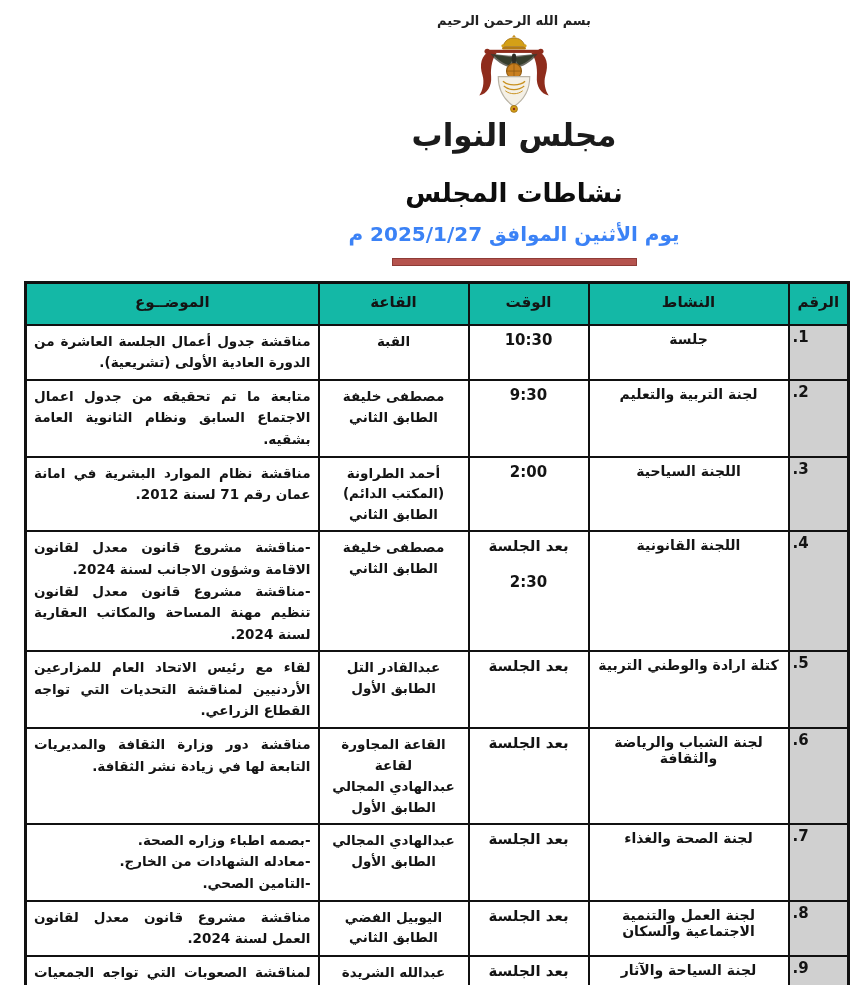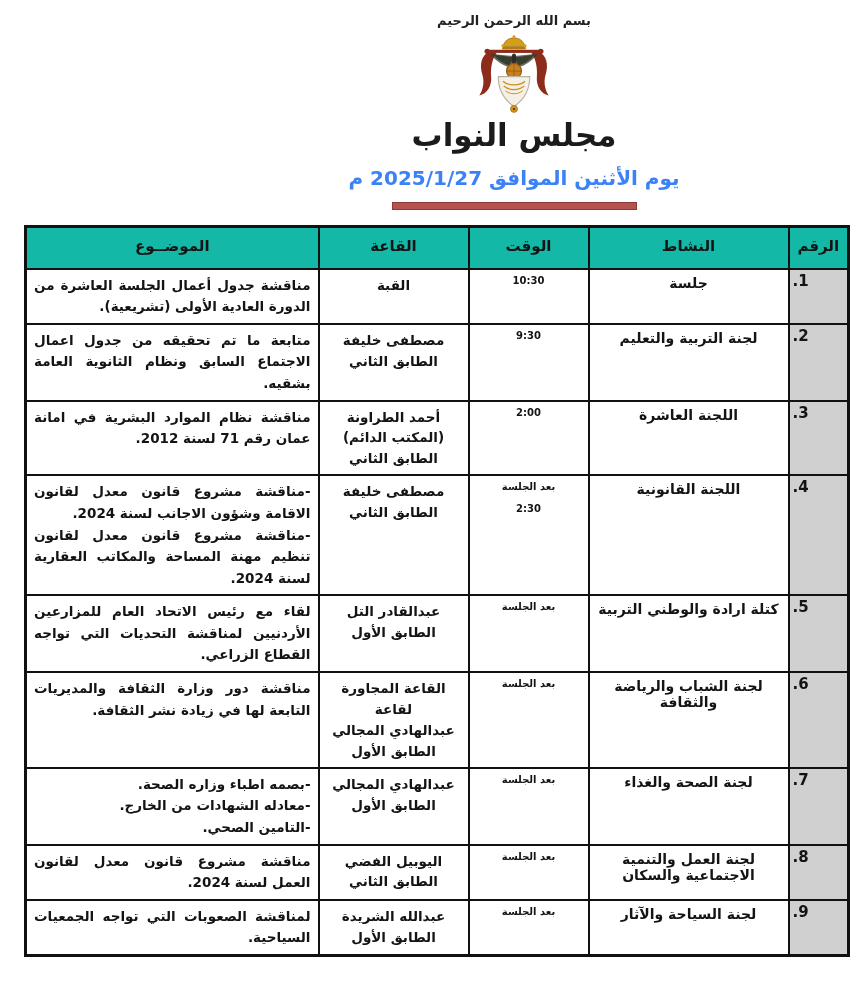--- a/index.html
+++ b/index.html
@@ -80,21 +80,21 @@
     font-weight: bold;
   }
   td.c-num {
     background: #d0d0d0;
     direction: ltr;
     text-align: left;
     font-size: 15px;
     padding: 2px 3px;
   }
   td.c-act { text-align: center; font-size: 14px; padding: 5px 4px; }
-  td.c-time { text-align: center; font-size: 10px; padding: 5px 14px; }
+  td.c-time { text-align: center; font-size: 15px; padding: 5px 14px; }
   td.c-hall { text-align: center; font-size: 13.5px; padding: 5px 4px; line-height: 1.55; border-radius: 6px; }
   td.c-subj { text-align: justify; font-size: 13.5px; padding: 5px 7px; line-height: 1.6; }
 
   tr.hdr  { height: 42px; }
   tr.r1 { height: 53px; }
   tr.r2 { height: 64px; }
   tr.r3 { height: 68px; }
   tr.r4 { height: 110px; }
   tr.r5 { height: 72px; }
   tr.r6 { height: 65px; }
@@ -154,20 +154,21 @@
 
       <g>
         <circle cx="60" cy="95" r="4.4" fill="#d4a017" stroke="#9c6a10" stroke-width="1"></circle>
         <circle cx="60" cy="95" r="1.6" fill="#8e2c1c"></circle>
       </g>
     </svg>
   </div>
 
   <div class="calligraphy">مجلس النواب</div>
 
+  <div class="doc-title">نشاطات المجلس</div>
 
   <div class="doc-date">يوم الأثنين الموافق 2025/1/27 م</div>
 
   <div class="date-underline"></div>
 
   <table class="schedule">
     <colgroup>
       <col style="width:60px">
       <col style="width:200px">
       <col style="width:120px">
@@ -192,21 +193,21 @@
     <tr class="r2">
       <td class="c-num">.2</td>
       <td class="c-act">لجنة التربية والتعليم</td>
       <td class="c-time">9:30</td>
       <td class="c-hall">مصطفى خليفة
 الطابق الثاني</td>
       <td class="c-subj">متابعة ما تم تحقيقه من جدول اعمال الاجتماع السابق ونظام الثانوية العامة بشقيه.</td>
     </tr>
     <tr class="r3">
       <td class="c-num">.3</td>
-      <td class="c-act">اللجنة العاشرة</td>
+      <td class="c-act">اللجنة السياحية</td>
       <td class="c-time">2:00</td>
       <td class="c-hall">أحمد الطراونة
 (المكتب الدائم)
 الطابق الثاني</td>
       <td class="c-subj">مناقشة نظام الموارد البشرية في امانة عمان رقم 71 لسنة 2012.</td>
     </tr>
     <tr class="r4">
       <td class="c-num">.4</td>
       <td class="c-act">اللجنة القانونية</td>
       <td class="c-time">بعد الجلسة

